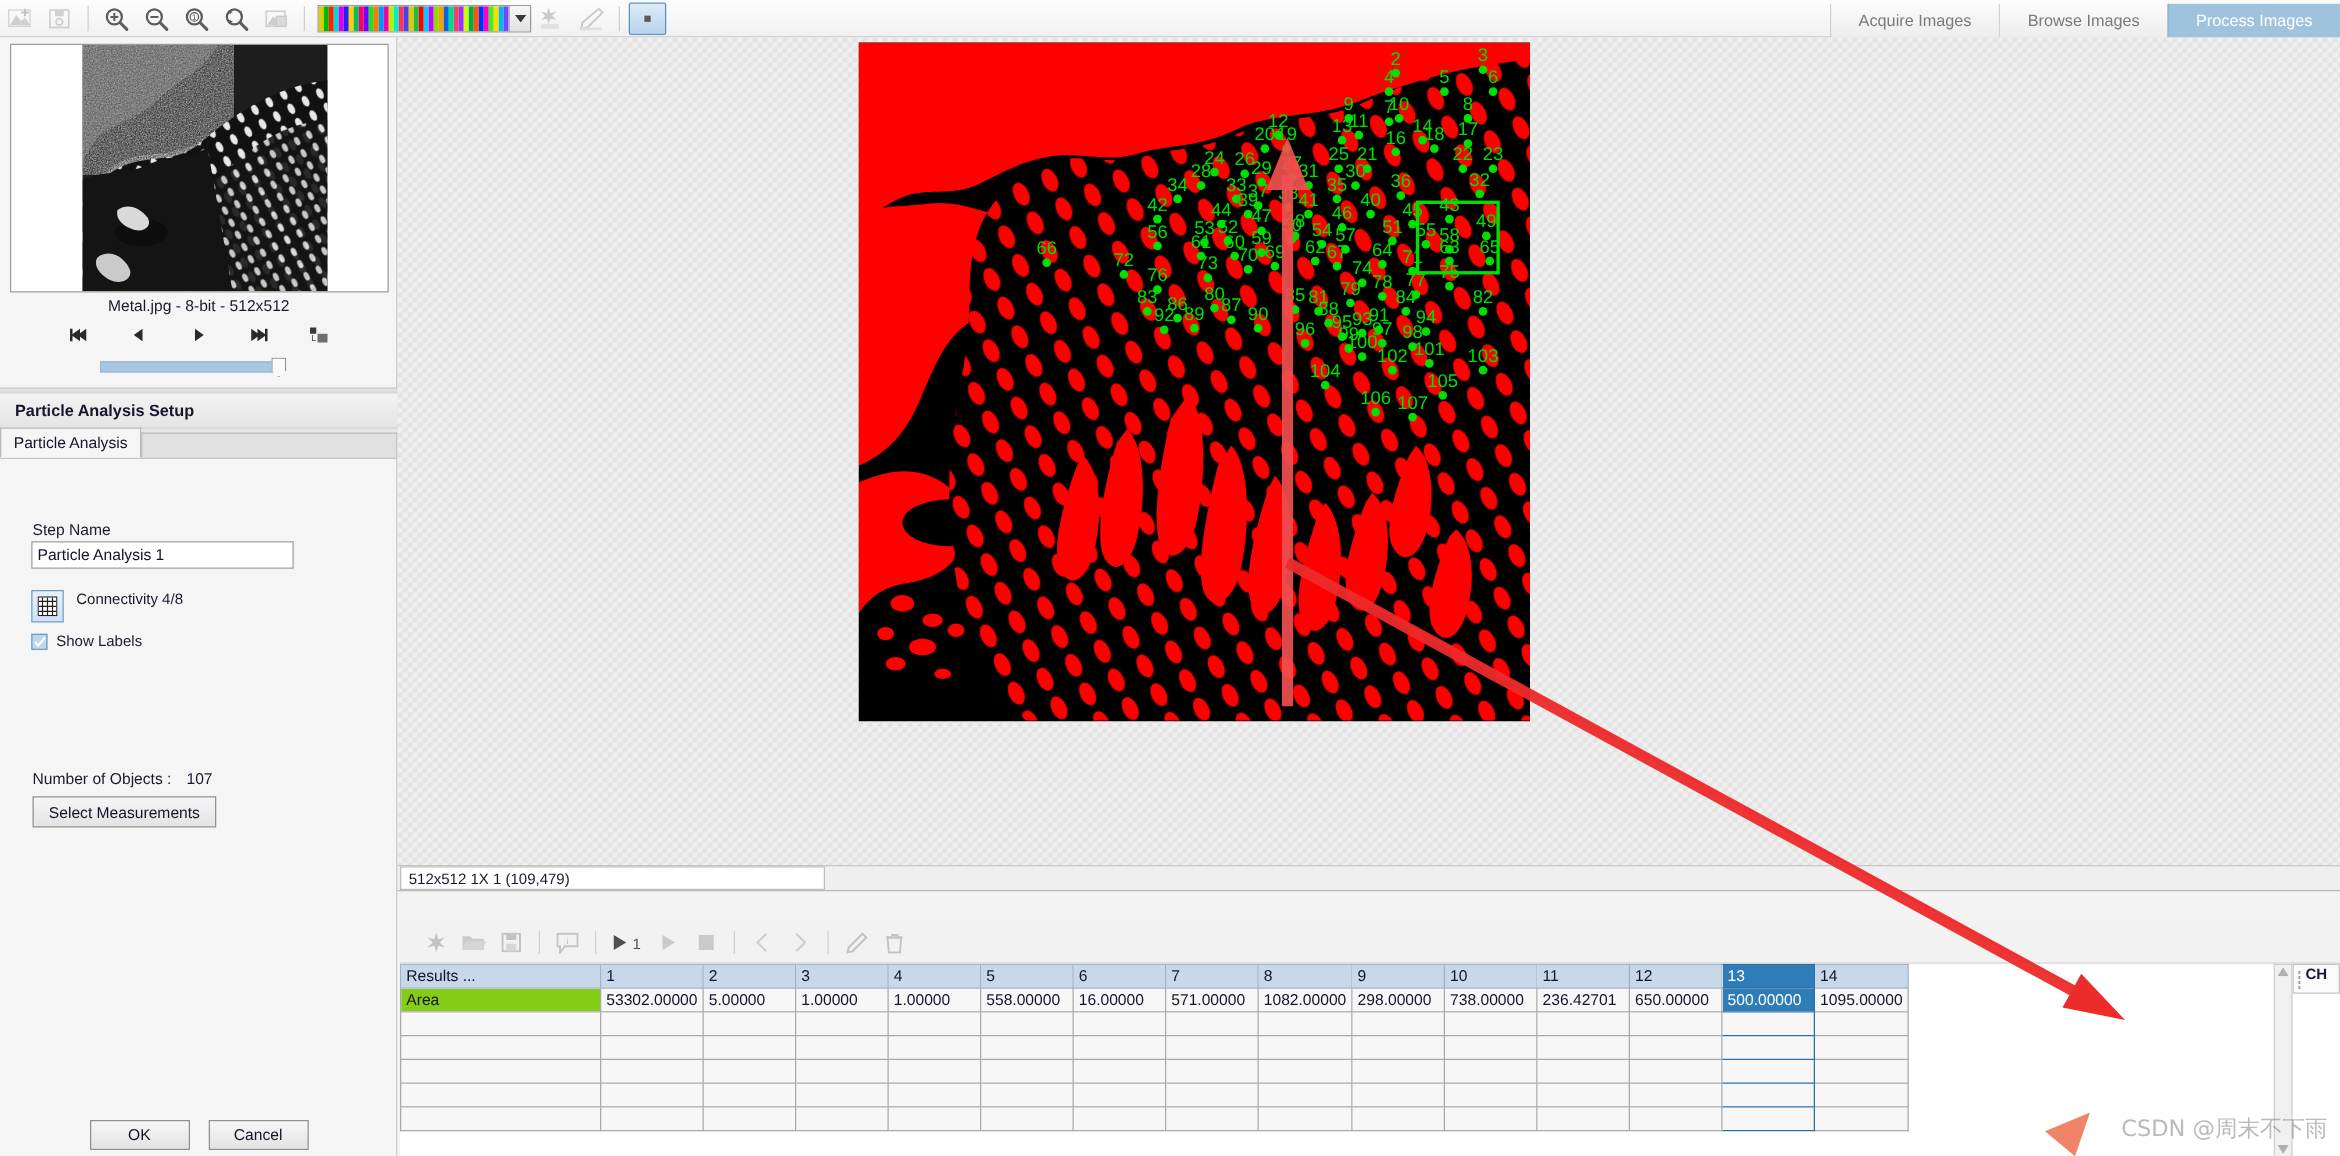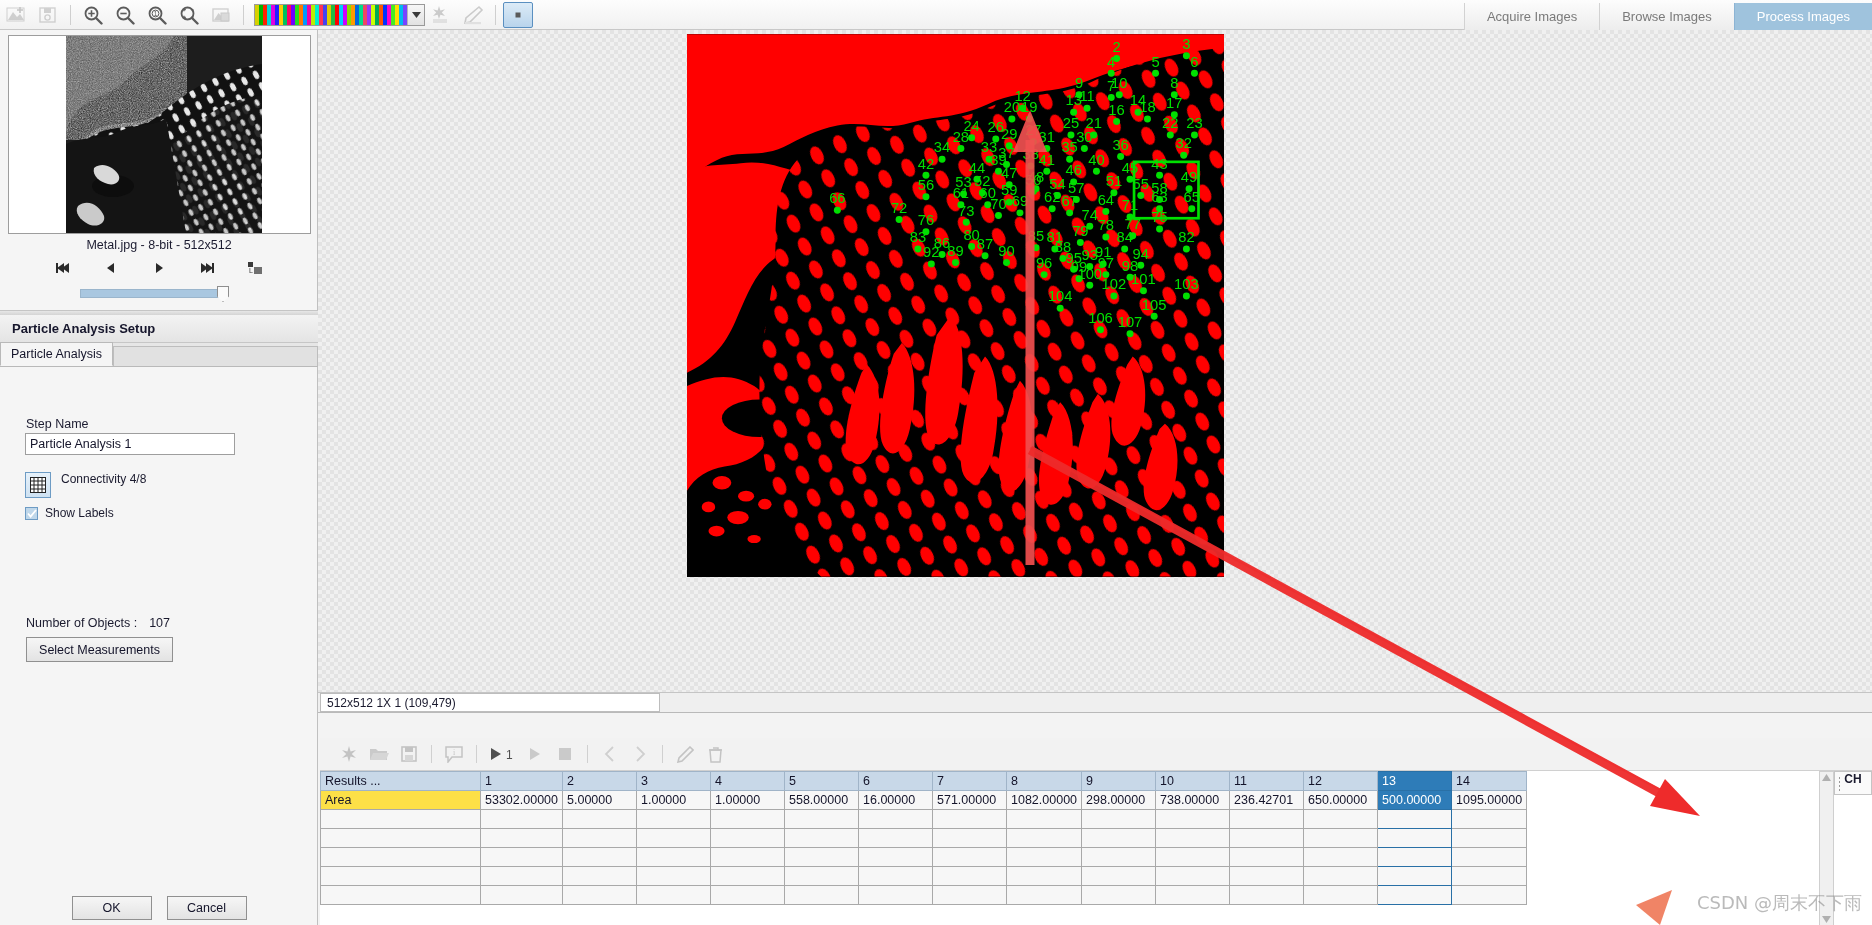--- a/index.html
+++ b/index.html
@@ -210,21 +210,21 @@
     font-size: 12.5px; color: #14142a; padding: 0 4px; text-align: left;
     white-space: nowrap; overflow: hidden;
     background: #f7f7f7;
   }
   table.results th {
     background: #c8d8e8; border-color: #a0b4c8;
   }
   table.results th.sel, table.results td.sel {
     background: #2e7cb8; color: #ffffff; border-color: #2970a6;
   }
-  table.results td.name { background: #fde047; }
+  table.results td.name { background: #84cc16; }
   table.results tr.empty td { background: #f7f7f7; }
   #vscroll {
     position: absolute; right: 38px; top: 58px; width: 15px; height: 155px;
     background: #f0f0f0; border: 1px solid #cfcfcf;
     display: flex; flex-direction: column; justify-content: space-between; align-items: center;
   }
   #ch-flyout {
     position: absolute; right: 0; top: 58px; width: 38px; height: 24px;
     background: #fafafa; border: 1px solid #c4c4c4;
     display: flex; align-items: flex-start; justify-content: center;

